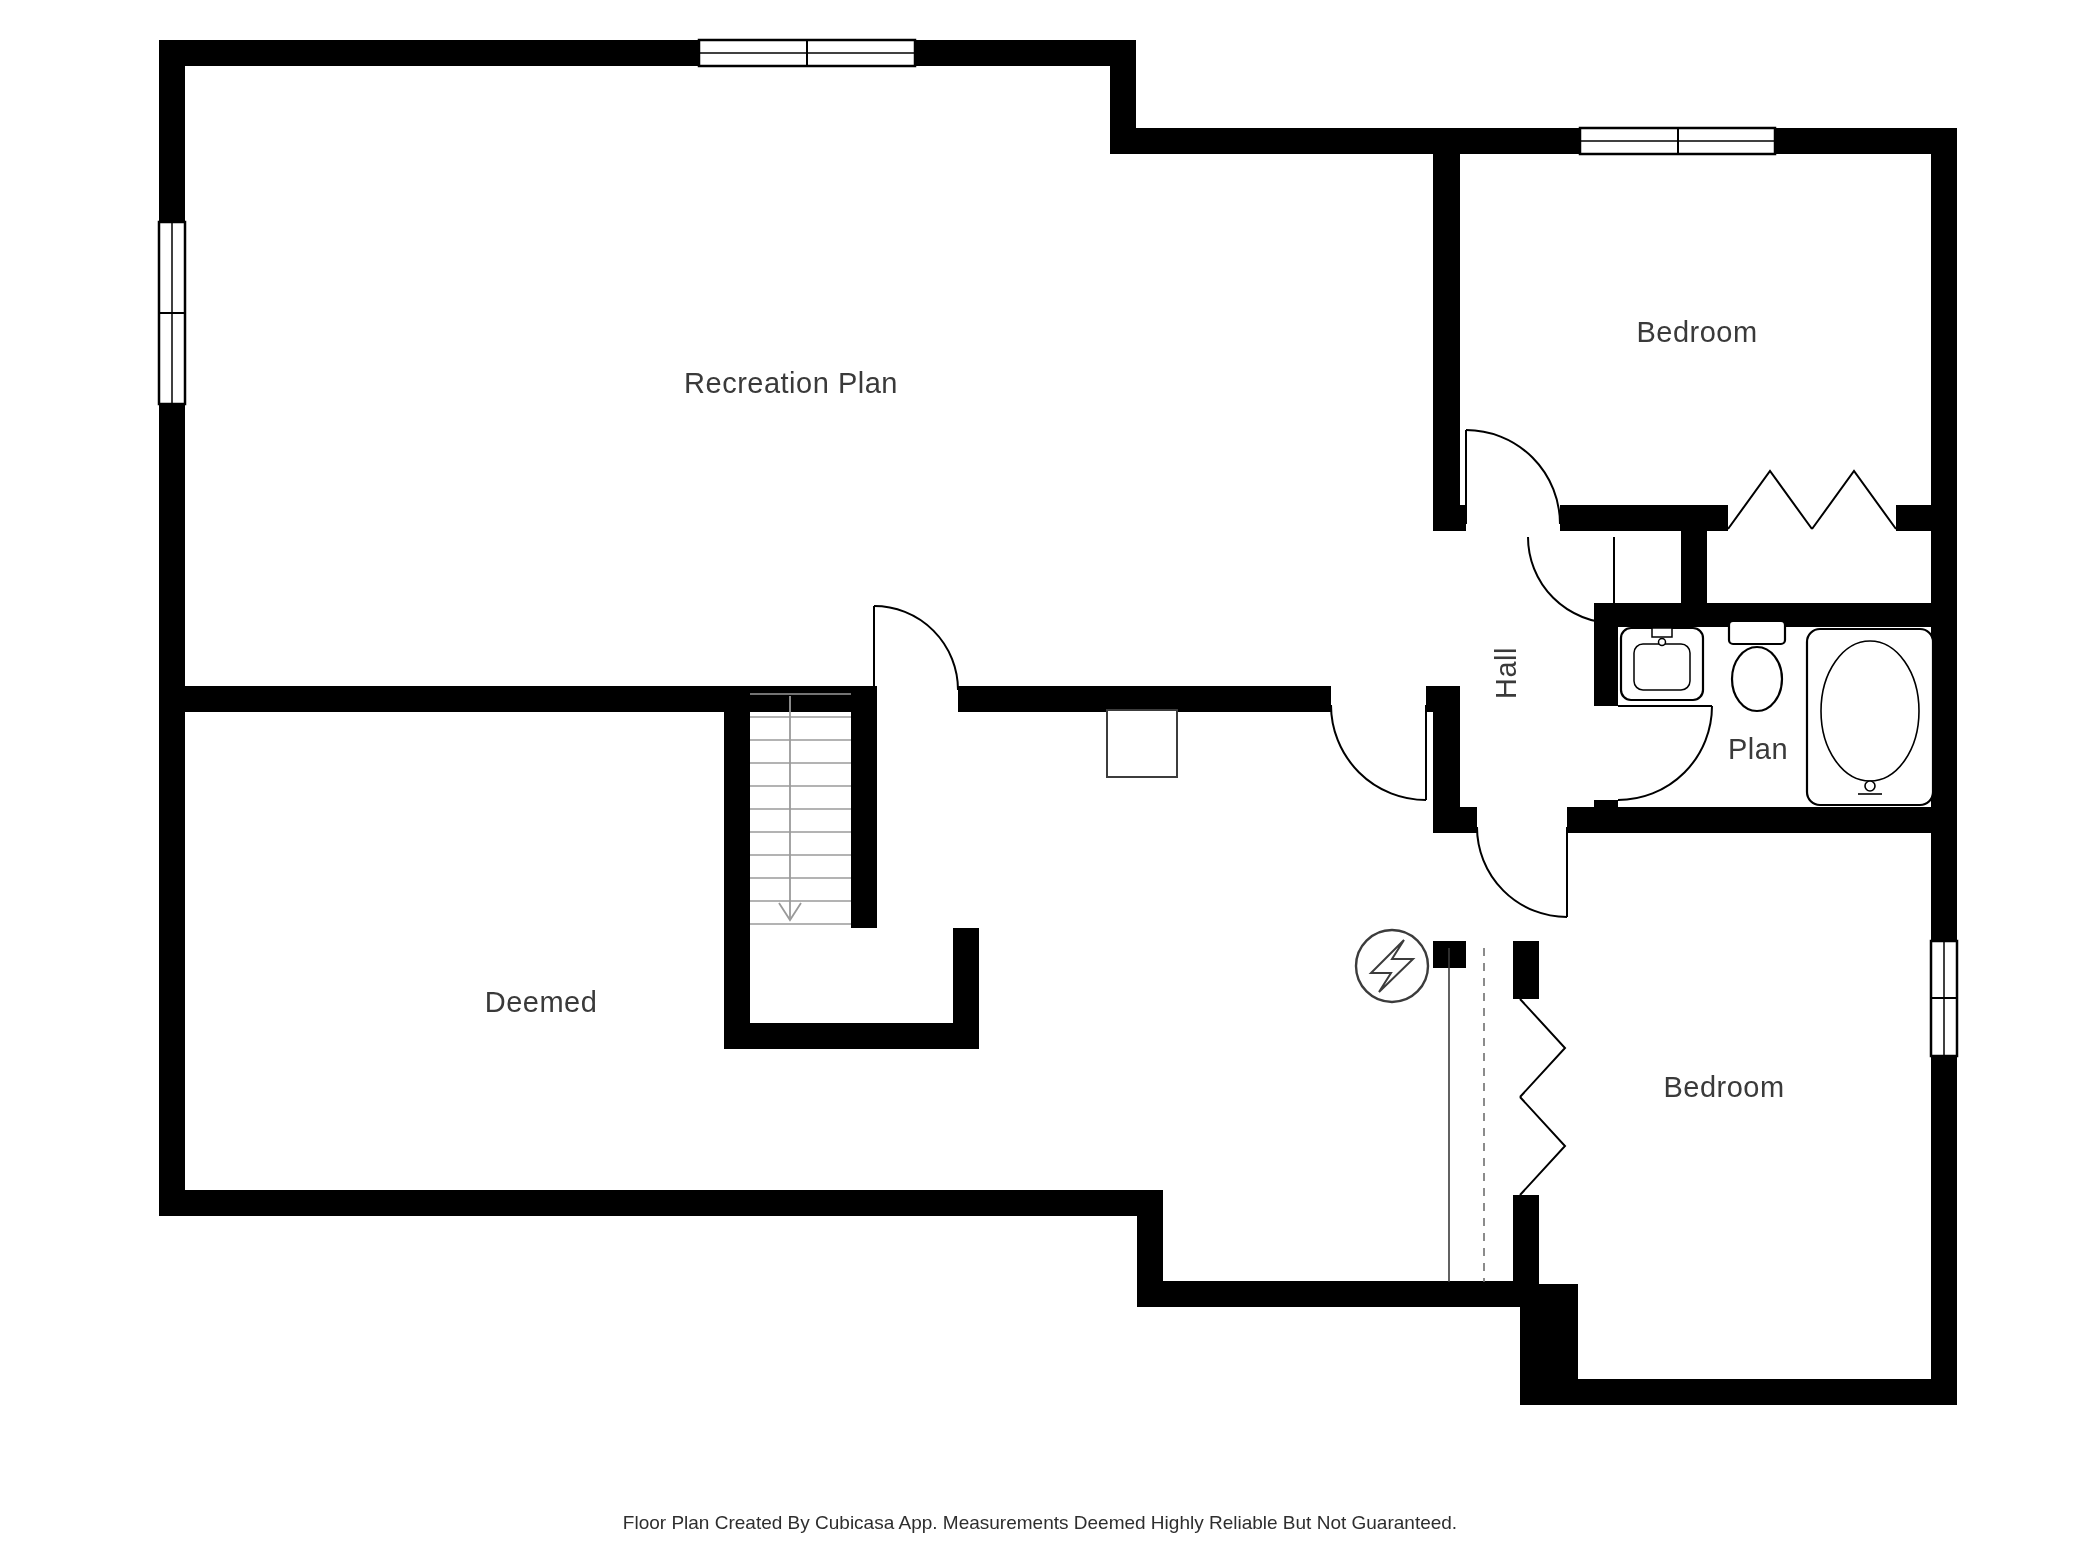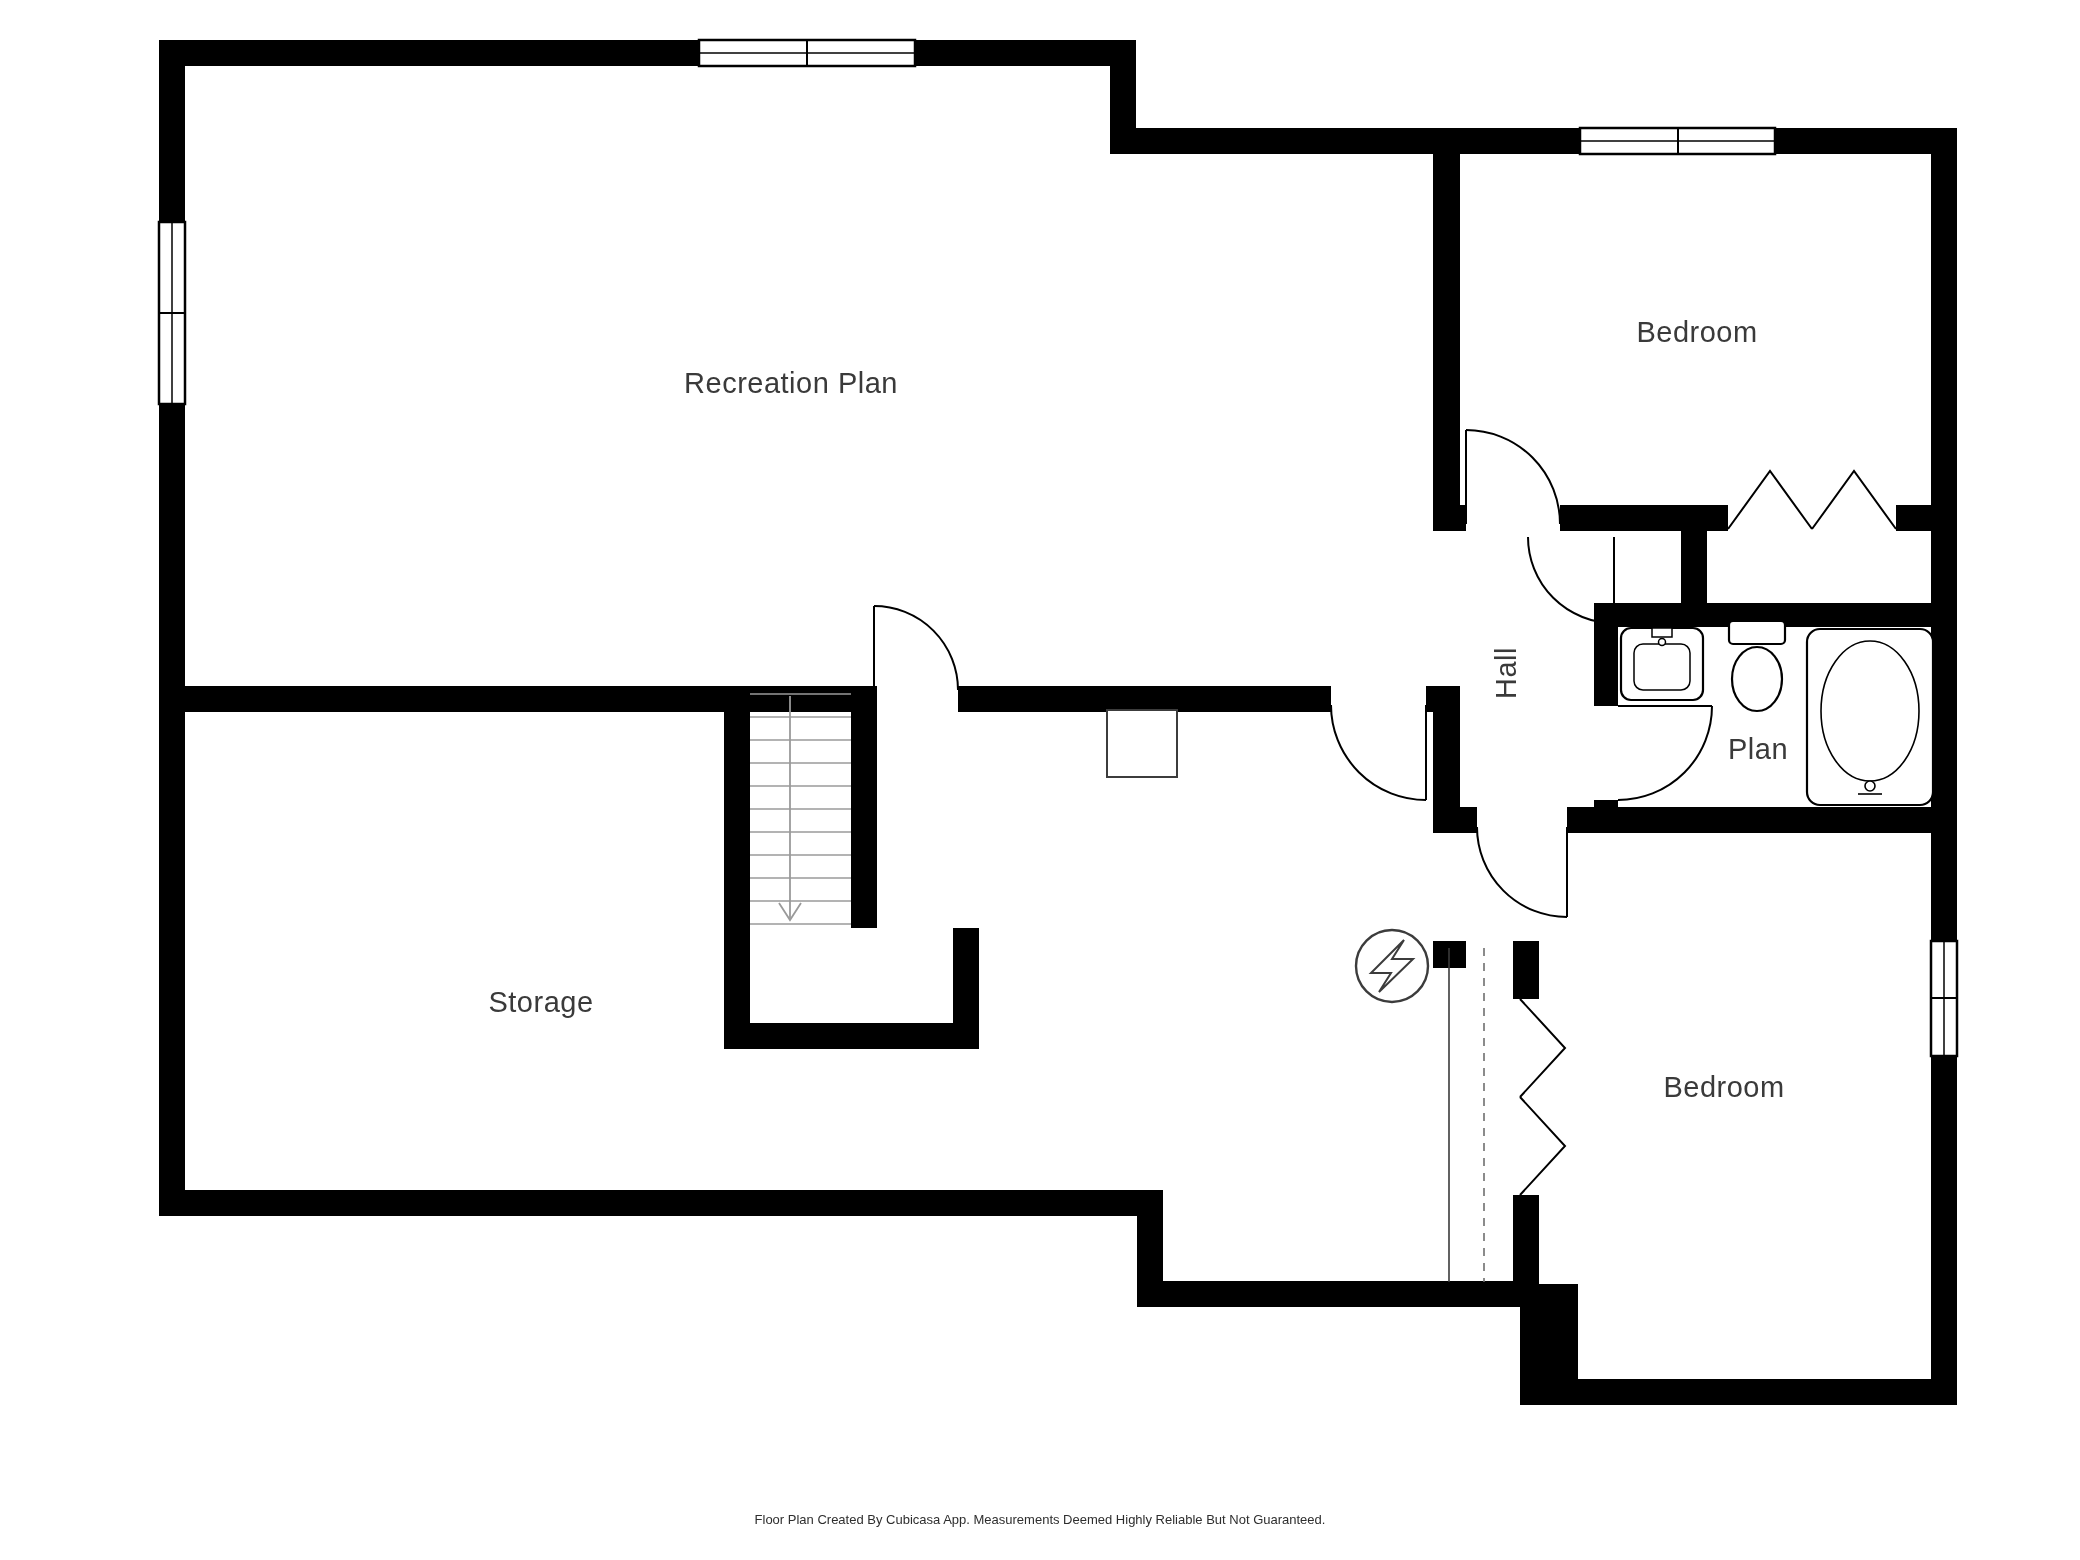--- a/index.html
+++ b/index.html
@@ -22,21 +22,21 @@
   }
   .room-label.rotated {
     transform: translate(-50%, -50%) rotate(-90deg);
   }
   #footer-note {
     position: absolute;
     left: 0;
     top: 1512px;
     width: 100%;
     text-align: center;
-    font-size: 13px;
+    font-size: 19px;
     color: #2e2e2e;
   }
 </style>
 </head>
 <body>
 
 <div id="screen">
 
   <svg id="plan-svg" width="2080" height="1560" viewBox="0 0 2080 1560">
 
@@ -202,19 +202,19 @@
   </svg>
 
   <div class="room-label" style="left:791px; top:383px;">Recreation Plan</div>
 
   <div class="room-label" style="left:1697px; top:332px;">Bedroom</div>
 
   <div class="room-label rotated" style="left:1506px; top:673px;">Hall</div>
 
   <div class="room-label" style="left:1758px; top:749px;">Plan</div>
 
-  <div class="room-label" style="left:541px; top:1002px;">Storage</div>
+  <div class="room-label" style="left:541px; top:1002px;">Deemed</div>
 
   <div class="room-label" style="left:1724px; top:1087px;">Bedroom</div>
 
   <div id="footer-note">Floor Plan Created By Cubicasa App. Measurements Deemed Highly Reliable But Not Guaranteed.</div>
 
 </div>
 
 </body></html>

